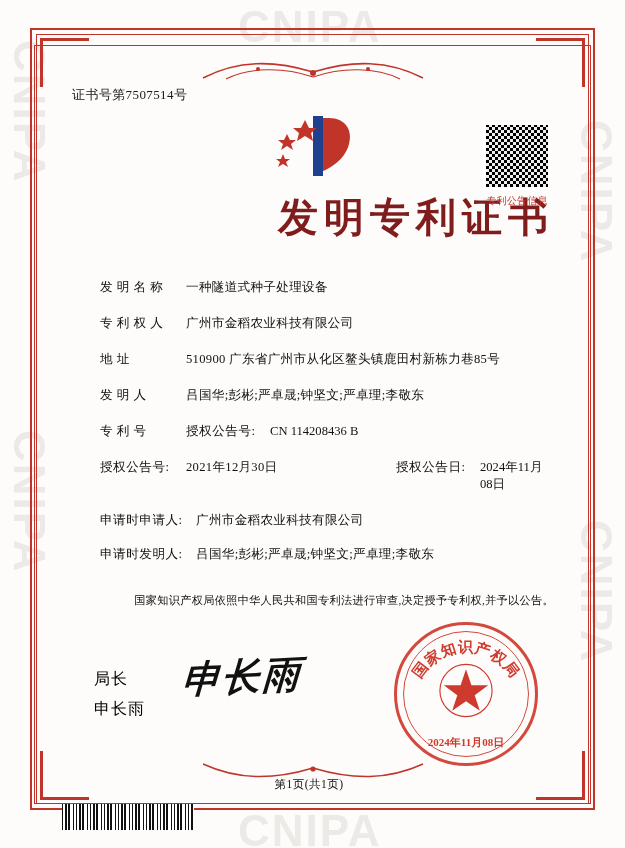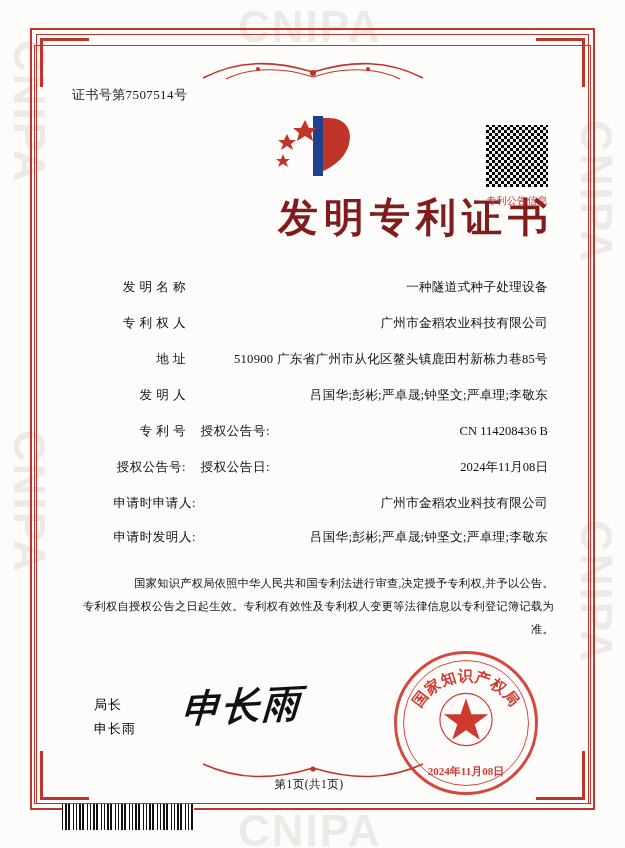--- a/index.html
+++ b/index.html
@@ -166,21 +166,20 @@
     margin-top: 34px;
     padding-left: 28px;
     padding-right: 6px;
     font-size: 12.6px;
     color: #111;
   }
   .frow {
     display: flex;
     align-items: baseline;
     margin-bottom: 19px;
-    text-align: right;
   }
   .flabel {
     width: 86px;
     flex: none;
     color: #111;
     letter-spacing: 0.5px;
   }
   .fvalue {
     flex: 1;
     color: #111;
@@ -212,21 +211,21 @@
   
   .sig-area {
     position: relative;
     margin-top: 34px;
     height: 120px;
   }
   .sig-title {
     position: absolute;
     left: 22px;
     top: 18px;
-    font-size: 13px;
+    font-size: 16px;
     line-height: 1.85;
     letter-spacing: 1px;
   }
   .sig-hand {
     position: absolute;
     left: 110px;
     top: 6px;
     font-size: 38px;
     color: #111;
     font-family: "Liberation Serif", "DejaVu Serif", serif;
@@ -387,38 +386,38 @@
       </div>
 
       <div class="frow two">
         <div class="flabel">专 利 号</div>
         <div class="flabel2">授权公告号:</div>
         <div class="fvalue2">CN 114208436 B</div>
       </div>
 
       <div class="frow two">
         <div class="flabel">授权公告号:</div>
+        <div class="fvalue">2021年12月30日</div>
         <div class="flabel2">授权公告日:</div>
         <div class="fvalue2">2024年11月08日</div>
       </div>
 
       <div class="frow tight">
         <div class="flabel" style="width:96px">申请时申请人:</div>
         <div class="fvalue">广州市金稻农业科技有限公司</div>
       </div>
 
       <div class="frow tight">
         <div class="flabel" style="width:96px">申请时发明人:</div>
         <div class="fvalue">吕国华;彭彬;严卓晟;钟坚文;严卓理;李敬东</div>
       </div>
     </div>
 
     <div class="legal">
       <div>国家知识产权局依照中华人民共和国专利法进行审查,决定授予专利权,并予以公告。</div>
-      <div>专利权自授权公告之日起生效。专利权有效性及专利权人变更等法律信息以专利登记簿记载为准。</div>
     </div>
 
     <div class="sig-area">
       <div class="sig-title">
         <div>局长</div>
         <div>申长雨</div>
       </div>
       <div class="sig-hand">申长雨</div>
 
       <div class="seal">

